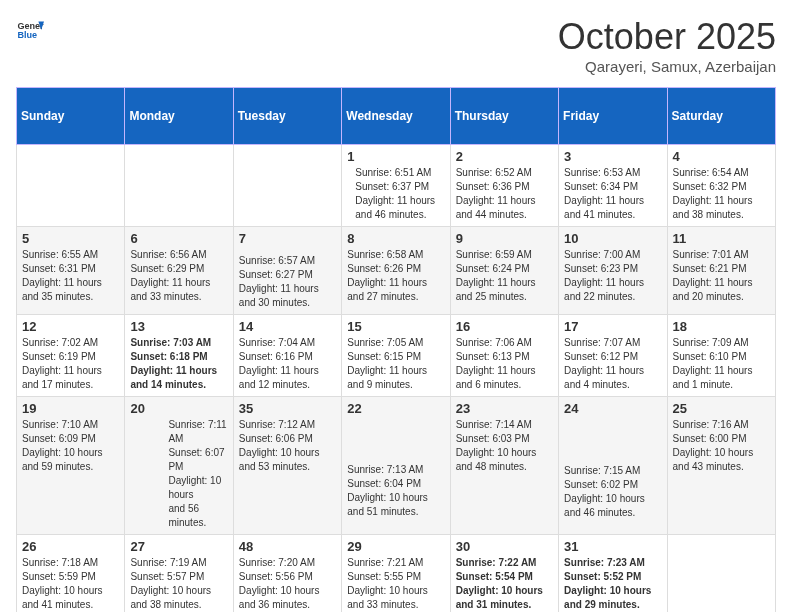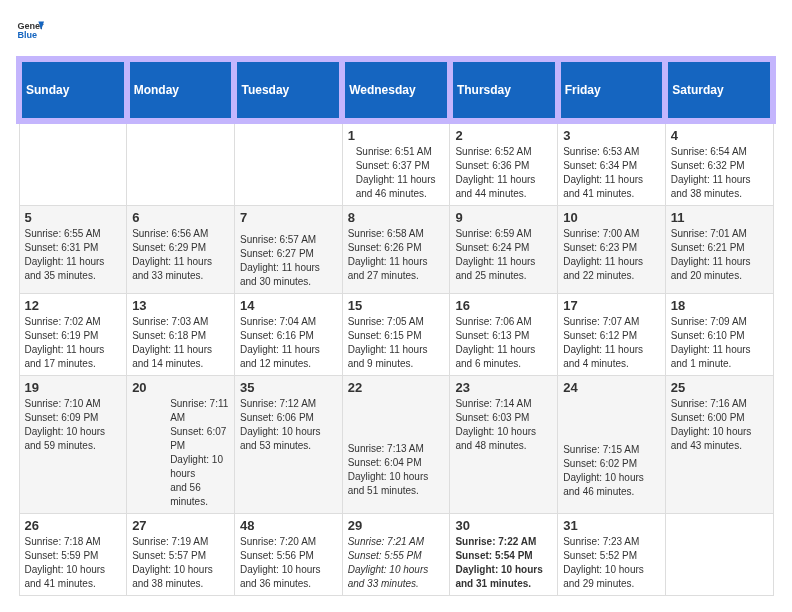--- a/index.html
+++ b/index.html
@@ -32,21 +32,21 @@
       width: 100%;
       border-collapse: collapse;
     }
     .calendar th {
       background-color: #1565c0;
       color: #fff;
       font-size: 12px;
       font-weight: bold;
       padding: 21px 4px;
       text-align: left;
-      border: 6px solid #c4b5fd;
+      border: 1px solid #c4b5fd;
     }
     .calendar td {
       vertical-align: top;
       border: 1px solid #ddd;
       padding: 4px 5px;
       width: 108px;
       min-height: 80px;
       font-size: 10.5px;
       color: #333;
       background: #fff;
@@ -70,20 +70,24 @@
 <body>
 
 <div class="header">
   <div class="logo">
     <svg class="logo-icon" viewBox="0 0 40 40">
       <text x="2" y="18" font-size="13" font-weight="bold" fill="#333">General</text>
       <text x="2" y="32" font-size="13" font-weight="bold" fill="#1565c0">Blue</text>
       <polygon points="32,8 40,8 36,20" fill="#1565c0"></polygon>
     </svg>
   </div>
+  <div class="title-block">
+    <div class="month-title">October 2025</div>
+    <div class="location">Qarayeri, Samux, Azerbaijan</div>
+  </div>
 </div>
 
 <table class="calendar">
   <thead>
     <tr>
     <th>Sunday</th>
         <th>Monday</th>
         <th>Tuesday</th>
         <th>Wednesday</th>
         <th>Thursday</th>
@@ -179,21 +183,21 @@
       <tr>
         <td>
           <div class="day-num">12</div>
           <div class="day-info" style="white-space: pre-line;">Sunrise: 7:02 AM
 Sunset: 6:19 PM
 Daylight: 11 hours
 and 17 minutes.</div>
         </td>
         <td>
           <div class="day-num">13</div>
-          <div class="day-info" style="white-space: pre-line;">Sunrise: 7:03 AM
+          <div class="day-info" style="white-space: pre-line; font-weight: bold;">Sunrise: 7:03 AM
 Sunset: 6:18 PM
 Daylight: 11 hours
 and 14 minutes.</div>
         </td>
         <td>
           <div class="day-num">14</div>
           <div class="day-info" style="white-space: pre-line;">Sunrise: 7:04 AM
 Sunset: 6:16 PM
 Daylight: 11 hours
 and 12 minutes.</div>
@@ -295,35 +299,35 @@
         </td>
         <td>
           <div class="day-num">48</div>
           <div class="day-info" style="white-space: pre-line;">Sunrise: 7:20 AM
 Sunset: 5:56 PM
 Daylight: 10 hours
 and 36 minutes.</div>
         </td>
         <td>
           <div class="day-num">29</div>
-          <div class="day-info" style="white-space: pre-line; font-style: italic;">Sunrise: 7:21 AM
+          <div class="day-info" style="white-space: pre-line;">Sunrise: 7:21 AM
 Sunset: 5:55 PM
 Daylight: 10 hours
 and 33 minutes.</div>
         </td>
         <td>
           <div class="day-num">30</div>
           <div class="day-info" style="white-space: pre-line; font-weight: bold;">Sunrise: 7:22 AM
 Sunset: 5:54 PM
 Daylight: 10 hours
 and 31 minutes.</div>
         </td>
         <td>
           <div class="day-num">31</div>
-          <div class="day-info" style="white-space: pre-line;">Sunrise: 7:23 AM
+          <div class="day-info" style="white-space: pre-line; font-weight: bold;">Sunrise: 7:23 AM
 Sunset: 5:52 PM
 Daylight: 10 hours
 and 29 minutes.</div>
         </td>
         <td class="empty-cell"></td>
       </tr>
     </tbody>
 </table>
 
 </body></html>

